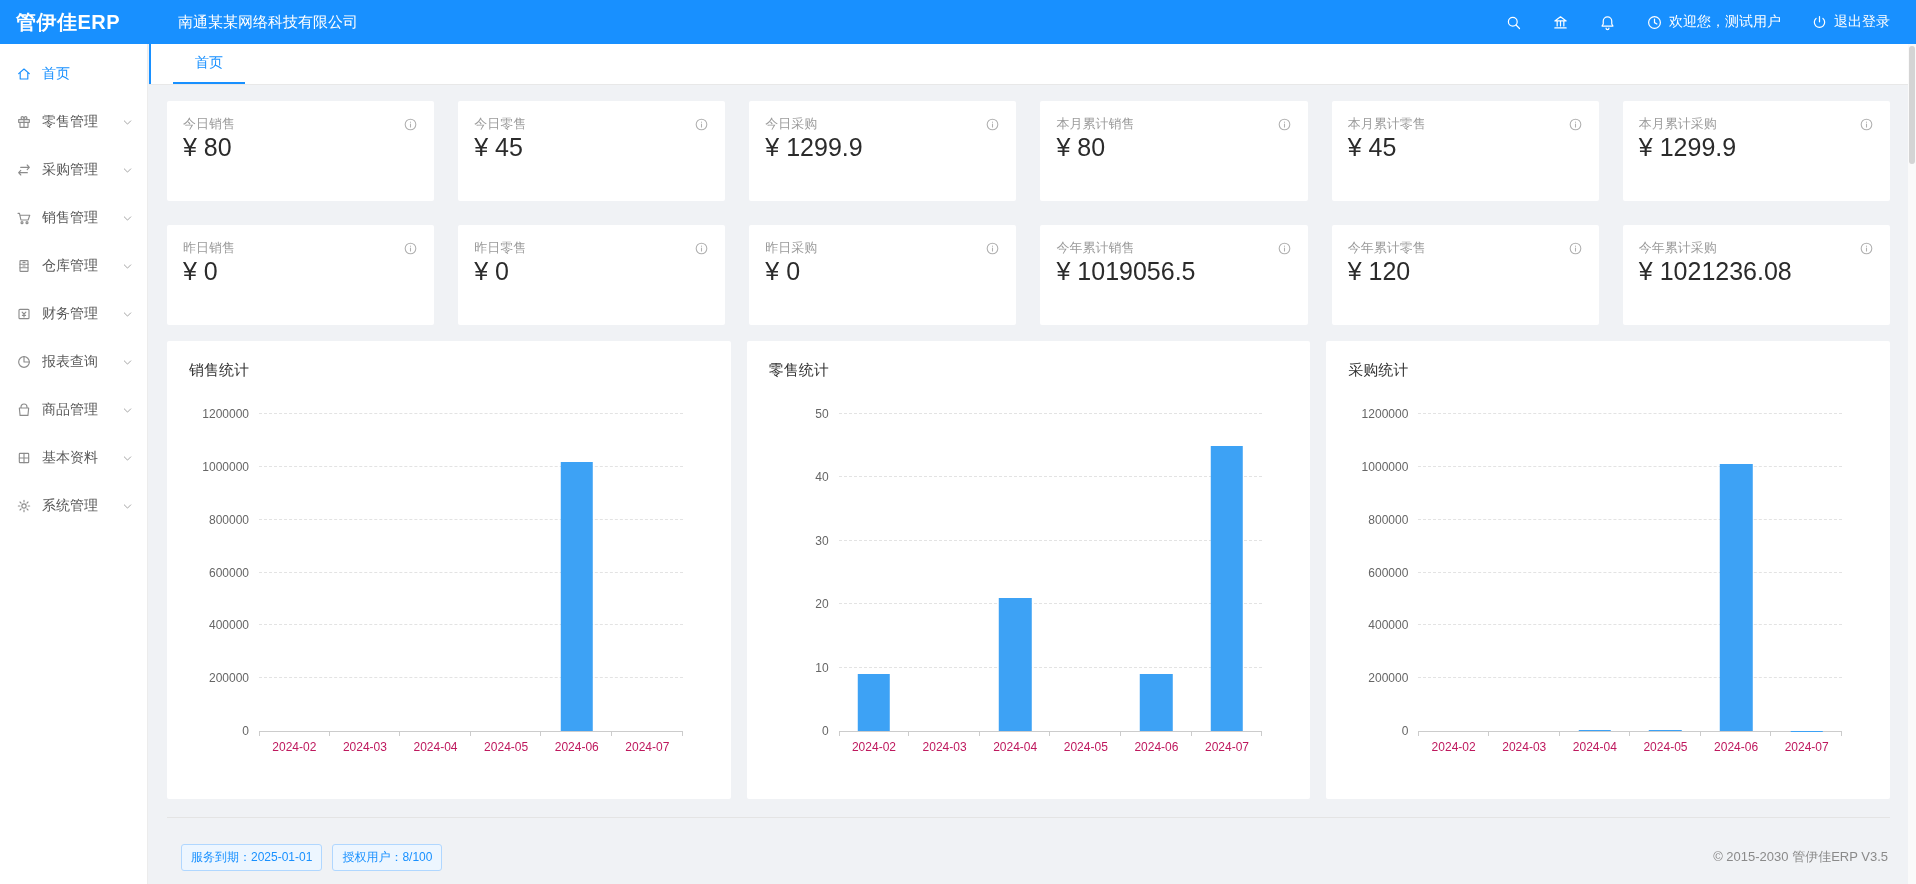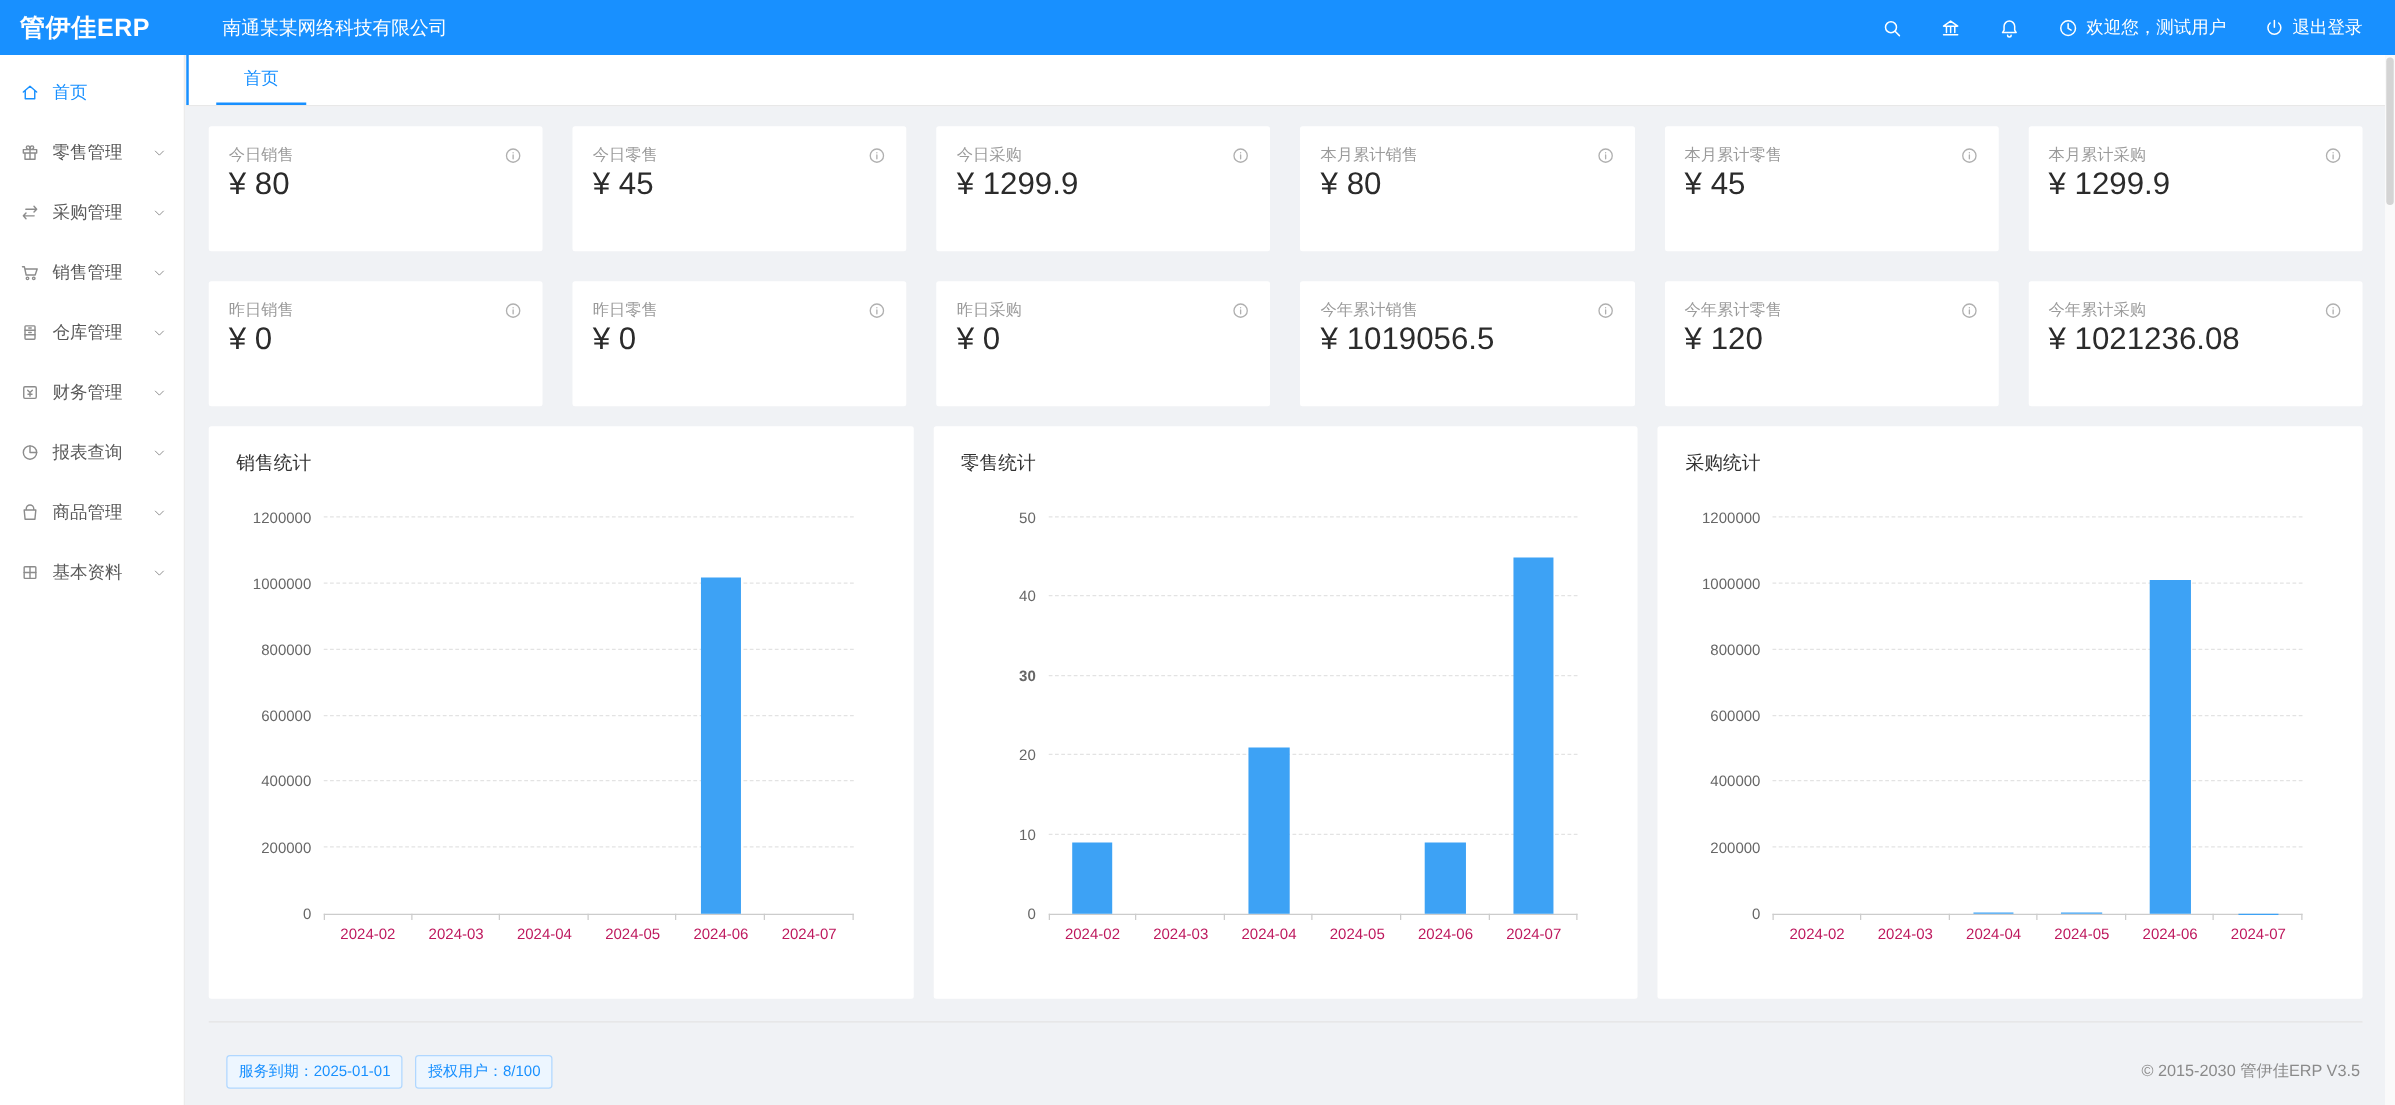--- a/index.html
+++ b/index.html
@@ -233,20 +233,34 @@
       </span>
     </div>
     <div class="side-item">
       <span class="icon">
         <svg viewBox="0 0 24 24" fill="none" stroke="currentColor" stroke-width="1.7" stroke-linecap="round" stroke-linejoin="round">
           <rect x="5" y="5" width="14" height="14" rx="1"></rect>
           <path d="M12 5v14M5 12h14"></path>
         </svg>
       </span>
       <span class="side-label">基本资料</span>
+      <span class="icon chev">
+        <svg viewBox="0 0 24 24" fill="none" stroke="currentColor" stroke-width="1.7" stroke-linecap="round" stroke-linejoin="round">
+          <path d="M5 8.5l7 7 7-7"></path>
+        </svg>
+      </span>
+    </div>
+    <div class="side-item">
+      <span class="icon">
+        <svg viewBox="0 0 24 24" fill="none" stroke="currentColor" stroke-width="1.7" stroke-linecap="round" stroke-linejoin="round">
+          <circle cx="12" cy="12" r="3.2"></circle>
+          <path d="M12 3.5v2.3M12 18.2v2.3M3.5 12h2.3M18.2 12h2.3M6 6l1.6 1.6M16.4 16.4 18 18M6 18l1.6-1.6M16.4 7.6 18 6"></path>
+        </svg>
+      </span>
+      <span class="side-label">系统管理</span>
       <span class="icon chev">
         <svg viewBox="0 0 24 24" fill="none" stroke="currentColor" stroke-width="1.7" stroke-linecap="round" stroke-linejoin="round">
           <path d="M5 8.5l7 7 7-7"></path>
         </svg>
       </span>
     </div>
   </nav>
 
 <div class="main">
   <div class="tabbar">
@@ -446,21 +460,21 @@
         <div class="chart-card">
           <div class="chart-title">零售统计</div>
           <div class="plot">
             <div class="plot-area">
               <div class="ylabel" style="bottom: 0%;">0</div>
               <div class="gridline" style="bottom: 20%;"></div>
               <div class="ylabel" style="bottom: 20%;">10</div>
               <div class="gridline" style="bottom: 40%;"></div>
               <div class="ylabel" style="bottom: 40%;">20</div>
               <div class="gridline" style="bottom: 60%;"></div>
-              <div class="ylabel" style="bottom: 60%; font-weight: bold;">30</div>
+              <div class="ylabel" style="bottom: 60%;">30</div>
               <div class="gridline" style="bottom: 80%;"></div>
               <div class="ylabel" style="bottom: 80%;">40</div>
               <div class="gridline" style="bottom: 100%;"></div>
               <div class="ylabel" style="bottom: 100%;">50</div>
               <div class="bars">
                 <div class="slot">
                   <div class="bar" style="height: 18%; background: rgb(61, 162, 245);"></div>
                   <div class="xlabel">2024-02</div>
                 </div>
                 <div class="slot">

